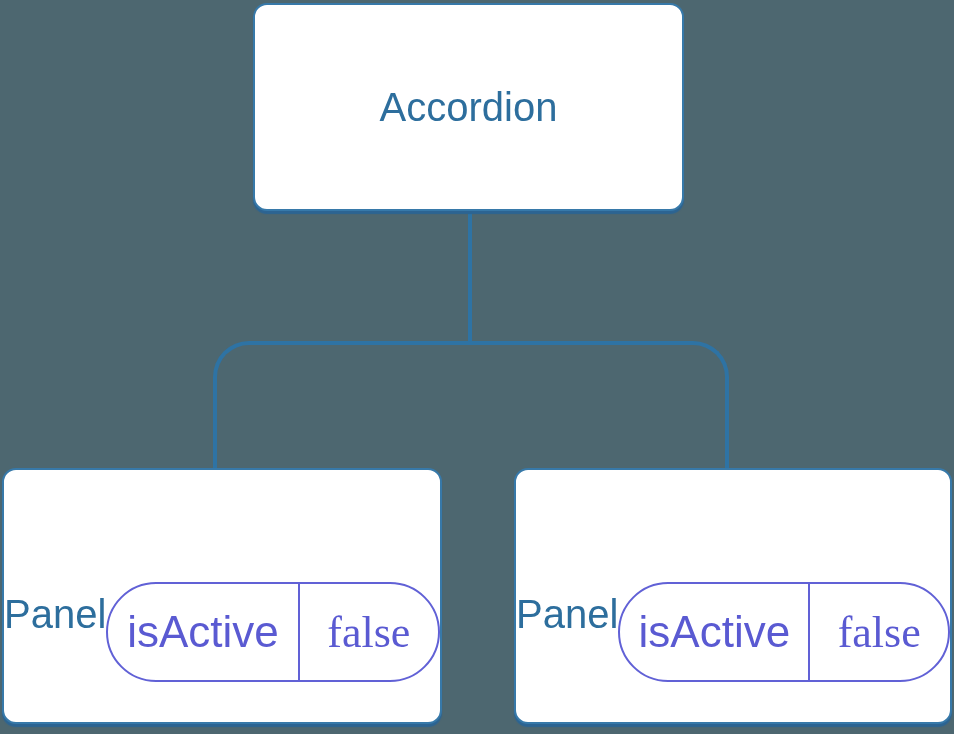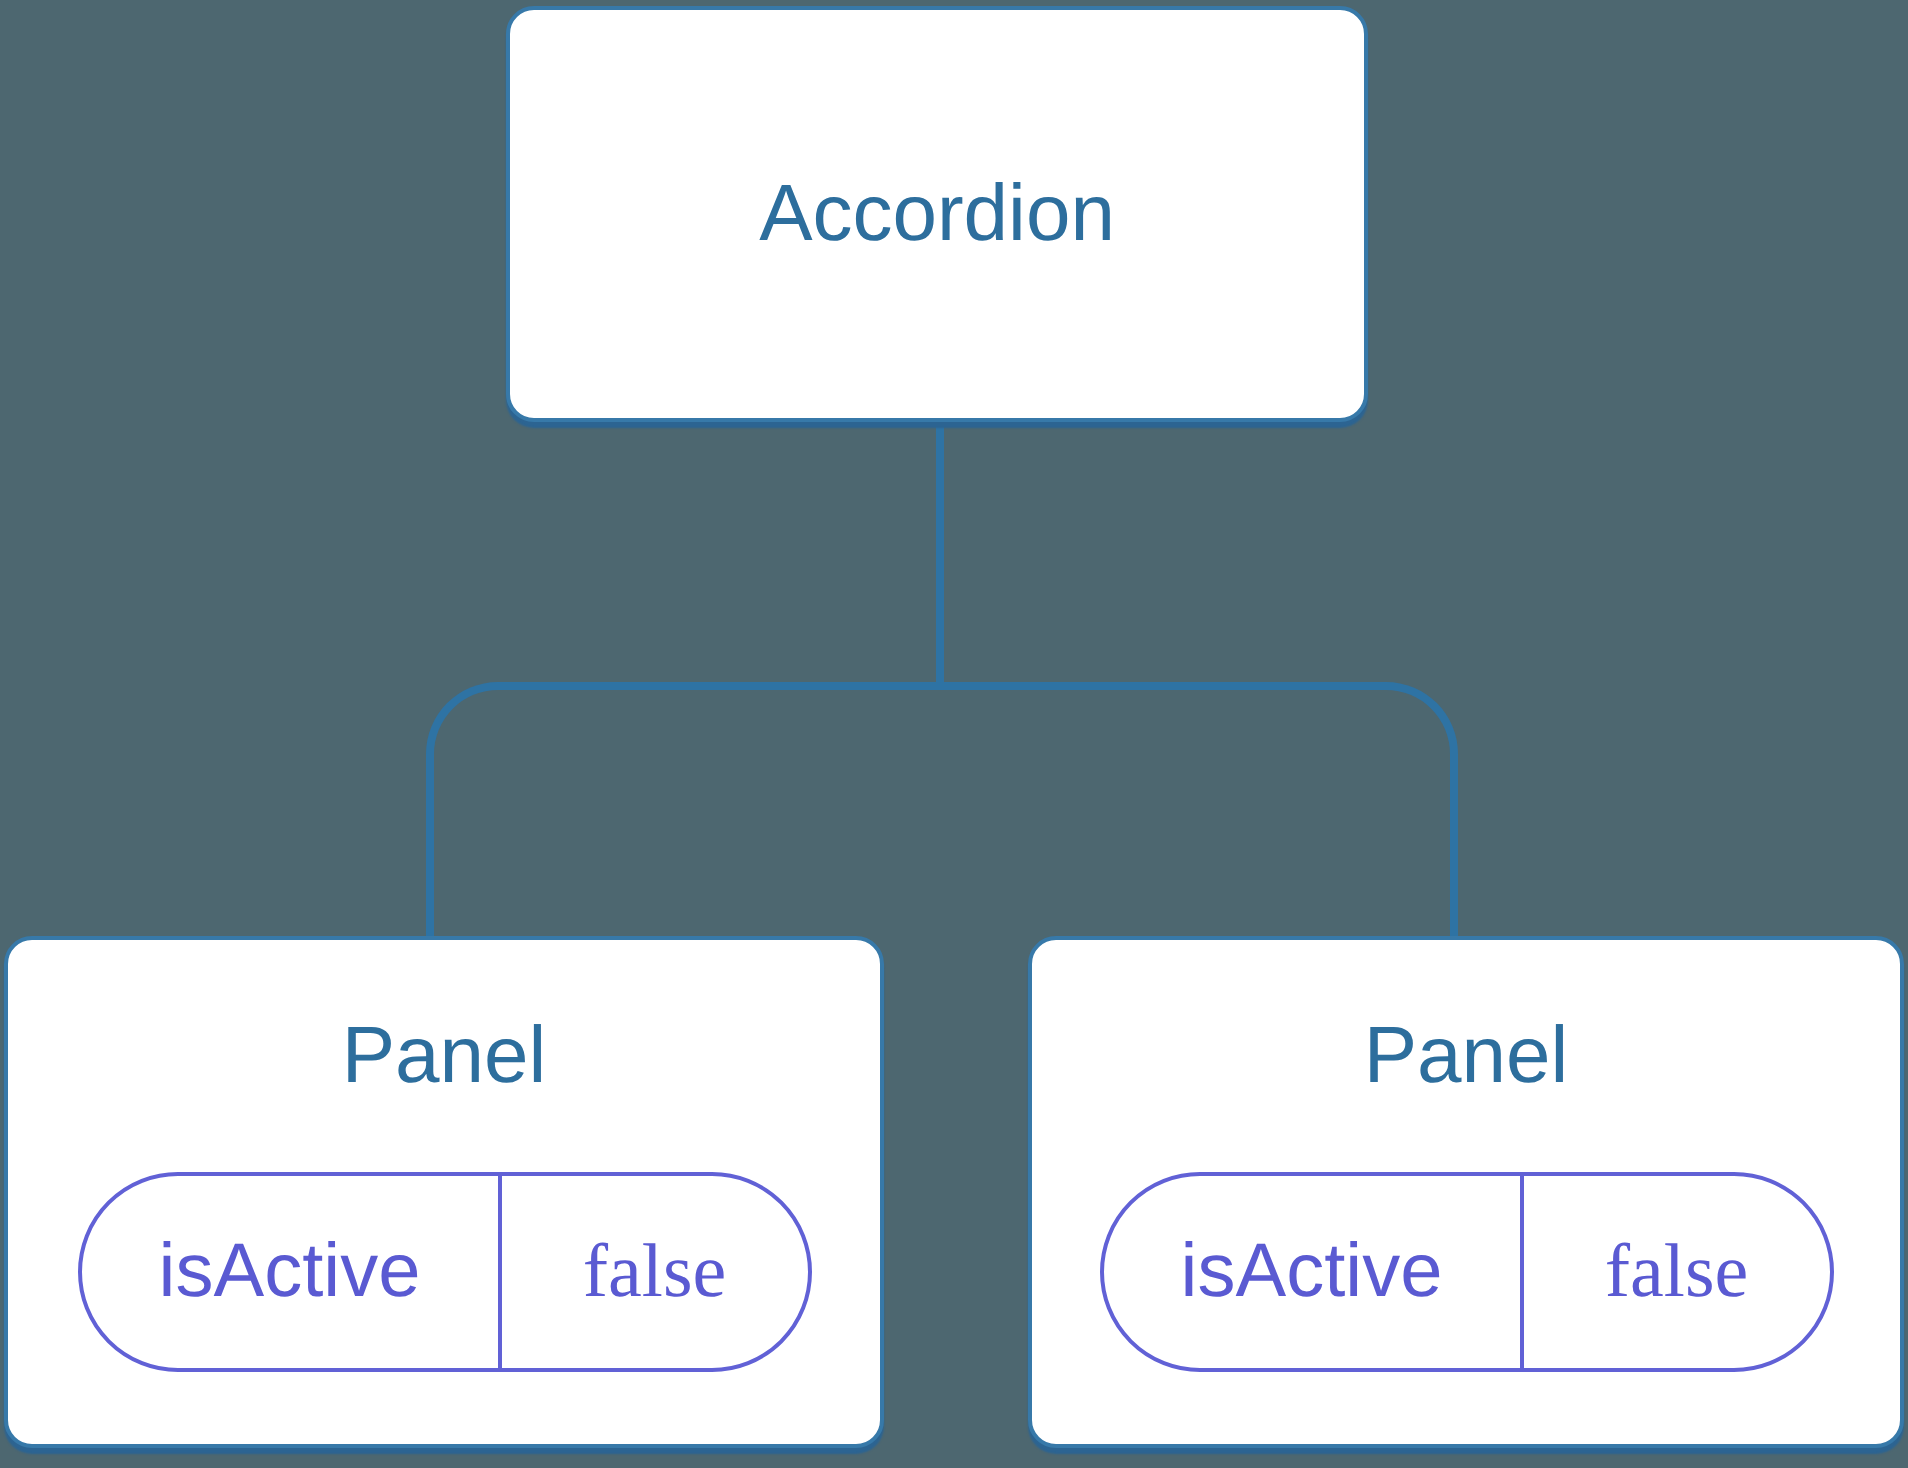--- a/index.html
+++ b/index.html
@@ -52,34 +52,34 @@
     left: 213px; top: 341px;
     width: 516px; height: 129px;
     border-top: 4px solid var(--connector);
     border-left: 4px solid var(--connector);
     border-right: 4px solid var(--connector);
     border-radius: 36px 36px 0 0;
   }
   .node-panel {
     top: 468px;
     width: 440px; height: 256px;
-    display: flex; flex-direction: column; align-items: center;
+    display: flex; flex-direction: row; align-items: center;
     padding-top: 36px;
   }
   .node-panel-left  { left: 2px; }
   .node-panel-right { left: 514px; width: 438px; }
   .state-pill {
     margin-top: 36px;
     width: 367px; height: 100px;
     border: 2px solid var(--state-accent);
     border-radius: 52px;
     display: flex;
     align-items: stretch;
     color: var(--state-text);
-    font-size: 38px;
+    font-size: 44px;
     font-weight: 400;
   }
   .state-name {
     flex: 0 0 58%;
     display: flex; align-items: center; justify-content: center;
     border-right: 2px solid var(--state-accent);
   }
   .state-value {
     flex: 1 1 auto;
     display: flex; align-items: center; justify-content: center; font-family: Liberation Serif, serif;

